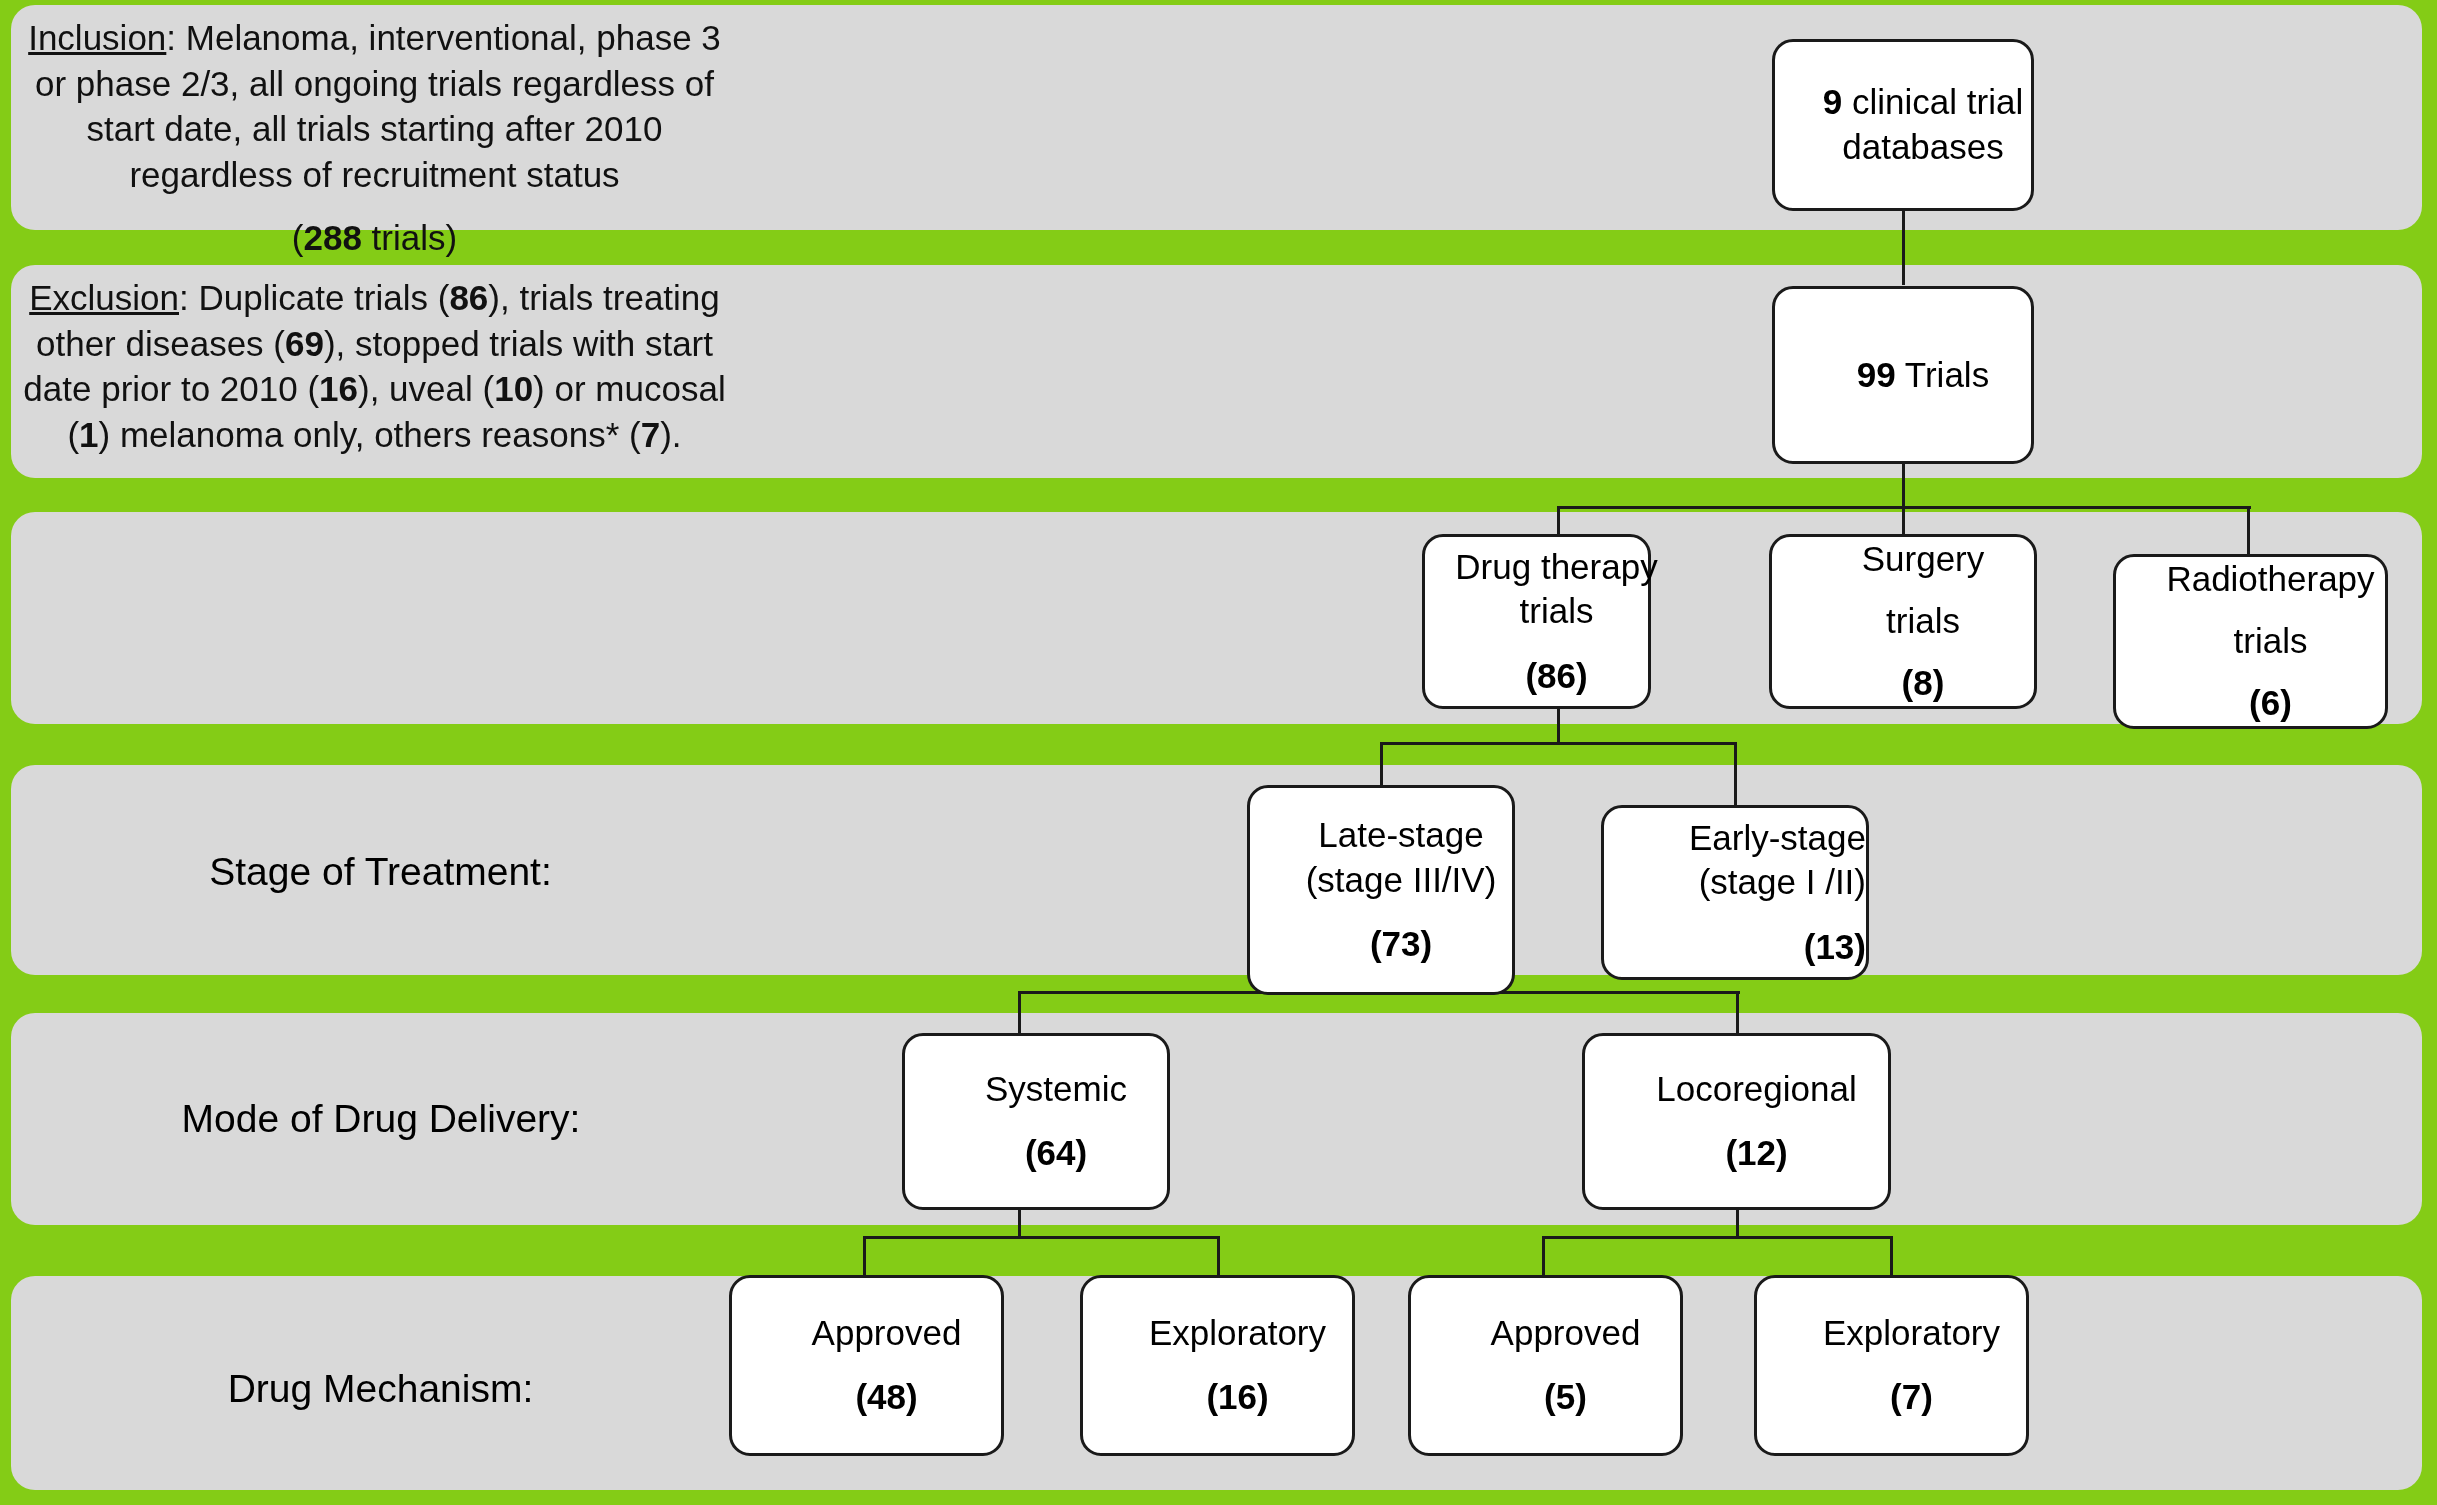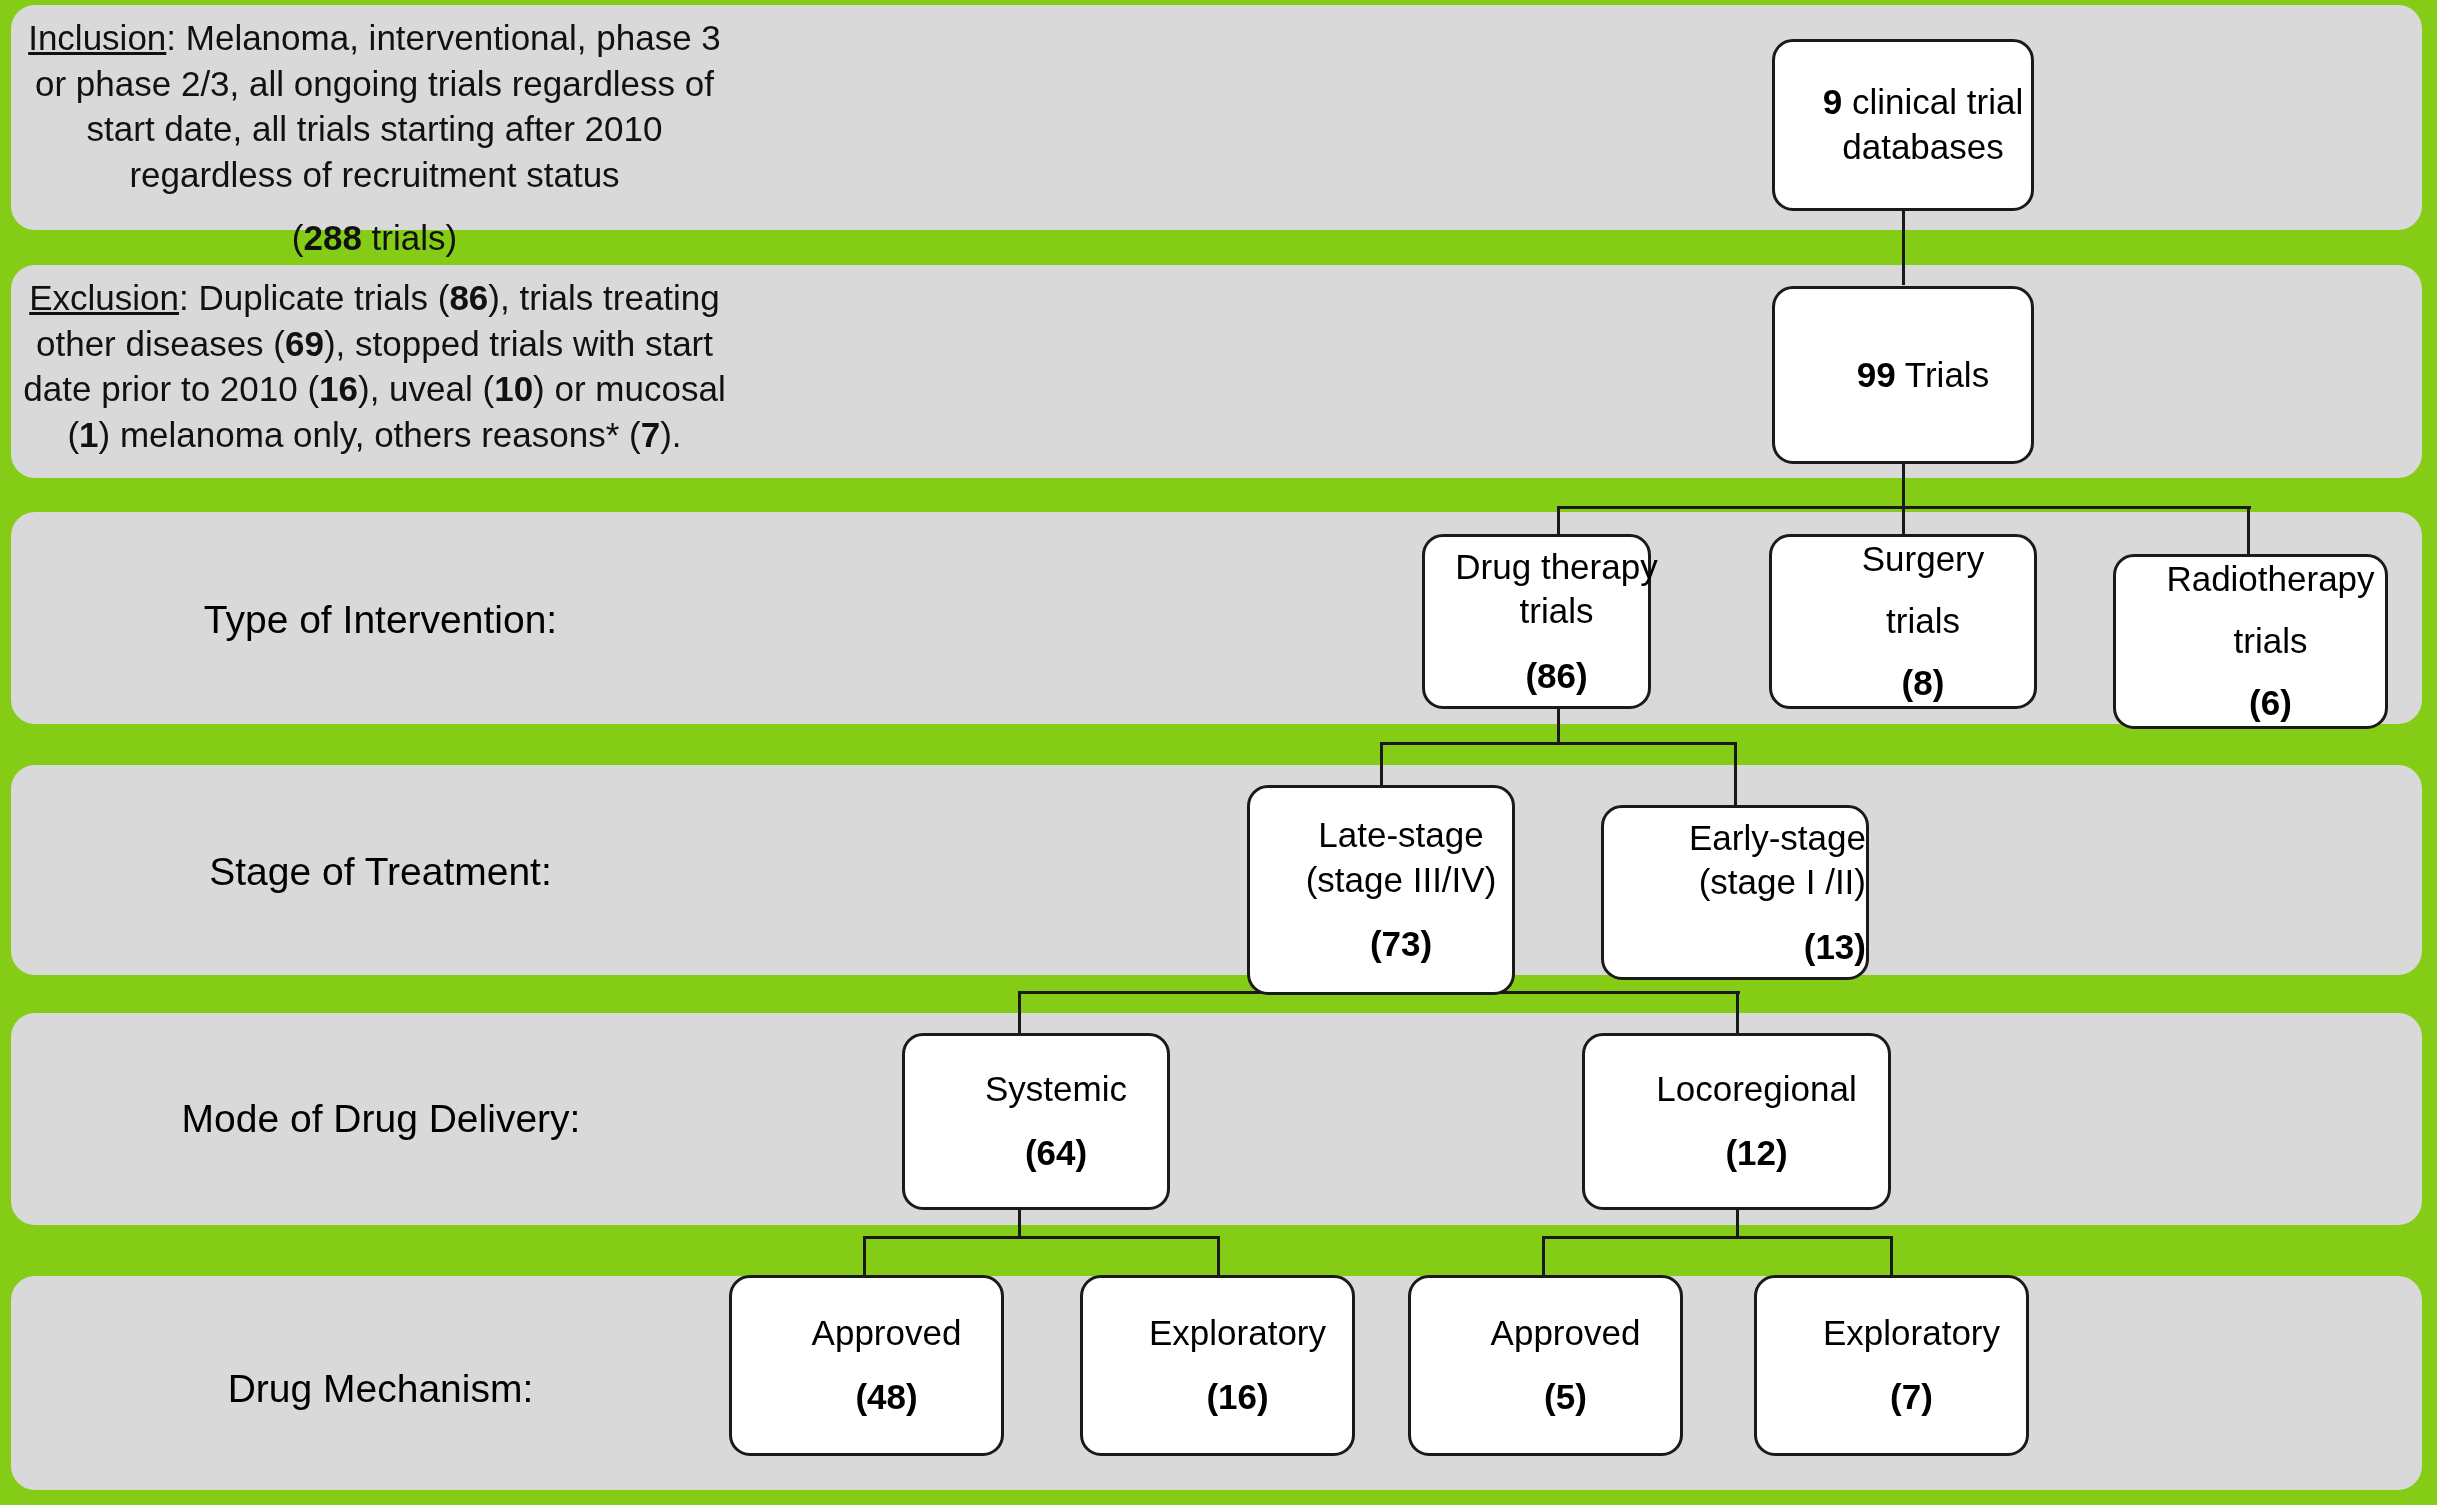--- a/index.html
+++ b/index.html
@@ -128,21 +128,20 @@
   <div class="criteria" style="top:15px;">
     <span class="lead">Inclusion</span><span>: Melanoma, interventional, phase 3 or phase 2/3, all ongoing trials regardless of start date, all trials starting after 2010 regardless of recruitment status</span>
     <div style="height:0.5em"></div>
     <span>(</span><b>288</b><span> trials)</span>
   </div>
 
   <div class="criteria" style="top:275px;">
     <span class="lead">Exclusion</span><span>: Duplicate trials (</span><b>86</b><span>), trials treating other diseases (</span><b>69</b><span>), stopped trials with start date prior to 2010 (</span><b>16</b><span>), uveal (</span><b>10</b><span>) or mucosal (</span><b>1</b><span>) melanoma only, others reasons* (</span><b>7</b><span>).</span>
   </div>
 
-  <div class="row-label" style="left:162px; top:598px; width:437px;">Type of Intervention:</div>
   <div class="row-label" style="left:162px; top:850px; width:437px;">Stage of Treatment:</div>
   <div class="row-label" style="left:144px; top:1097px; width:474px;">Mode of Drug Delivery:</div>
   <div class="row-label" style="left:162px; top:1367px; width:437px;">Drug Mechanism:</div>
 
   <div class="node" style="left:1772px; top:39px; width:262px; height:172px;">
     <span class="ln"><b>9</b><span> clinical trial</span></span>
     <span class="ln">databases</span>
   </div>
 
   <div class="node" style="left:1772px; top:286px; width:262px; height:178px;">

